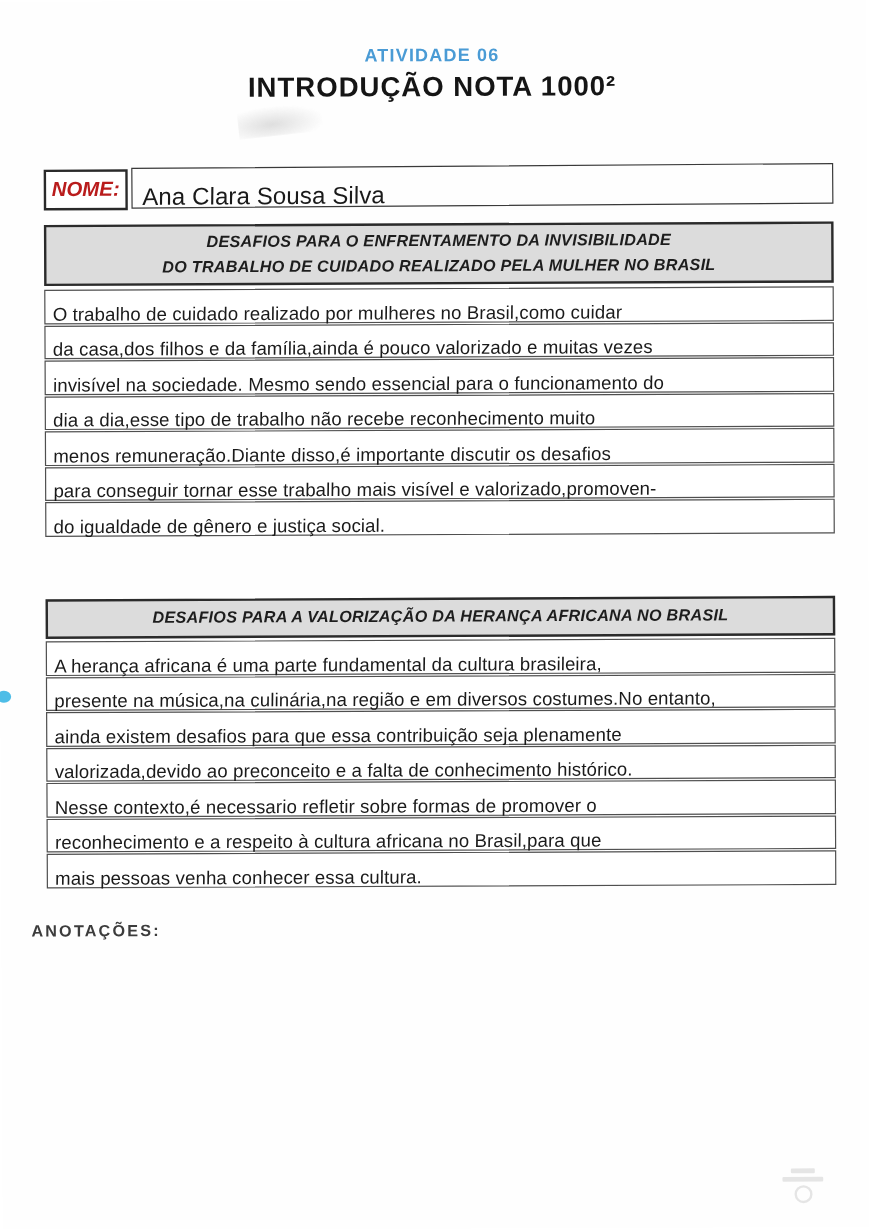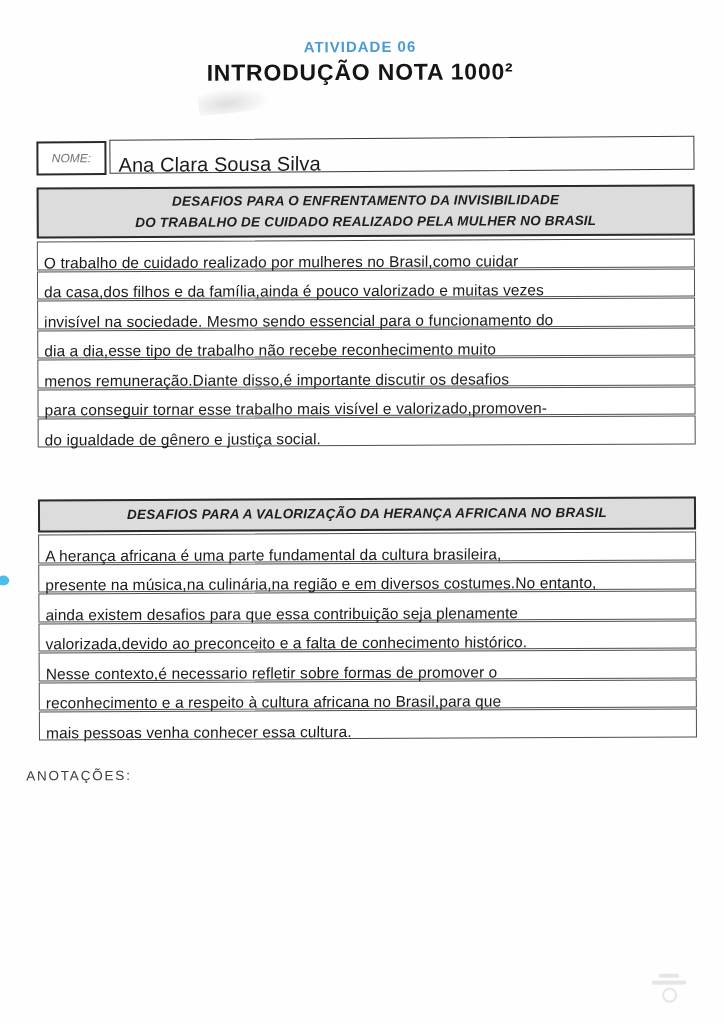--- a/index.html
+++ b/index.html
@@ -12,21 +12,21 @@
   .title{margin:4px 0 0 0;font-size:23px;font-weight:bold;letter-spacing:0.8px;color:#151515;}
 
   .smudge{position:absolute;top:88px;left:200px;width:70px;height:24px;
     background:radial-gradient(ellipse at 40% 60%, rgba(110,110,110,0.22), rgba(150,150,150,0.08) 55%, transparent 75%);
     filter:blur(0.5px);transform:rotate(-6deg);}
 
   
   .name-row{position:absolute;top:140px;left:38px;width:658px;display:flex;align-items:flex-start;}
   .name-label-box{width:66px;height:30px;border:2px solid #2a2a2a;background:#fff;
     display:flex;align-items:center;justify-content:center;flex:0 0 auto;}
-  .name-label-box span{font-size:12px;font-weight:normal;font-style:italic;color:#737373;}
+  .name-label-box span{font-size:17px;font-weight:bold;font-style:italic;color:#b91c1c;}
   .name-value-box{flex:1;height:34px;border:1.5px solid #3a3a3a;margin-left:3px;margin-top:-2px;
     display:flex;align-items:flex-end;padding-left:8px;box-sizing:border-box;transform:rotate(-0.15deg);}
 
   
   .section-heading{position:absolute;left:38px;width:658px;background:#dcdcdc;border:2px solid #2b2b2b;
     box-sizing:border-box;display:flex;flex-direction:column;align-items:center;justify-content:center;
     font-size:13.5px;font-weight:bold;font-style:italic;color:#1d1d1d;letter-spacing:0.2px;line-height:1.55;text-align:center;}
   .heading-1{top:186px;height:51px;}
   .heading-2{top:498px;height:33px;}
 
@@ -36,21 +36,21 @@
   .lines-2{top:533px;}
   .line-row{height:28.5px;border:1px solid #4f4f4f;box-sizing:border-box;background:#fff;
     display:flex;align-items:flex-end;padding:0 4px 0 6px;overflow:visible;}
 
   
   .hand{font-family:cursive, sans-serif;color:#1a1a1a;font-size:15.5px;white-space:nowrap;
     transform:translateY(3px) skewX(-1deg);letter-spacing:0.1px;}
   .name-hand{font-size:20px;transform:translateY(4px) skewX(-1deg);}
 
   
-  .annotations{position:absolute;top:767px;left:25px;font-size:13.5px;letter-spacing:1.8px;color:#3c3c3c;font-weight:400;}
+  .annotations{position:absolute;top:767px;left:25px;font-size:13.5px;letter-spacing:1.8px;color:#3c3c3c;font-weight:700;}
 
   
   .blue-dot{position:absolute;top:574px;left:-3px;width:12px;height:10px;border-radius:50%;background:#2fb1e3;opacity:0.85;}
   .watermark{position:absolute;top:975px;left:650px;width:34px;height:30px;opacity:0.14;}
   .watermark .wm-bar{height:4px;background:#555;margin-bottom:3px;border-radius:1px;}
   .watermark .wm-bar.short{width:60%;margin-left:20%;}
   .watermark .wm-ring{width:11px;height:11px;border:2px solid #555;border-radius:50%;margin:2px auto 0;}
 </style>
 </head>
 <body>

